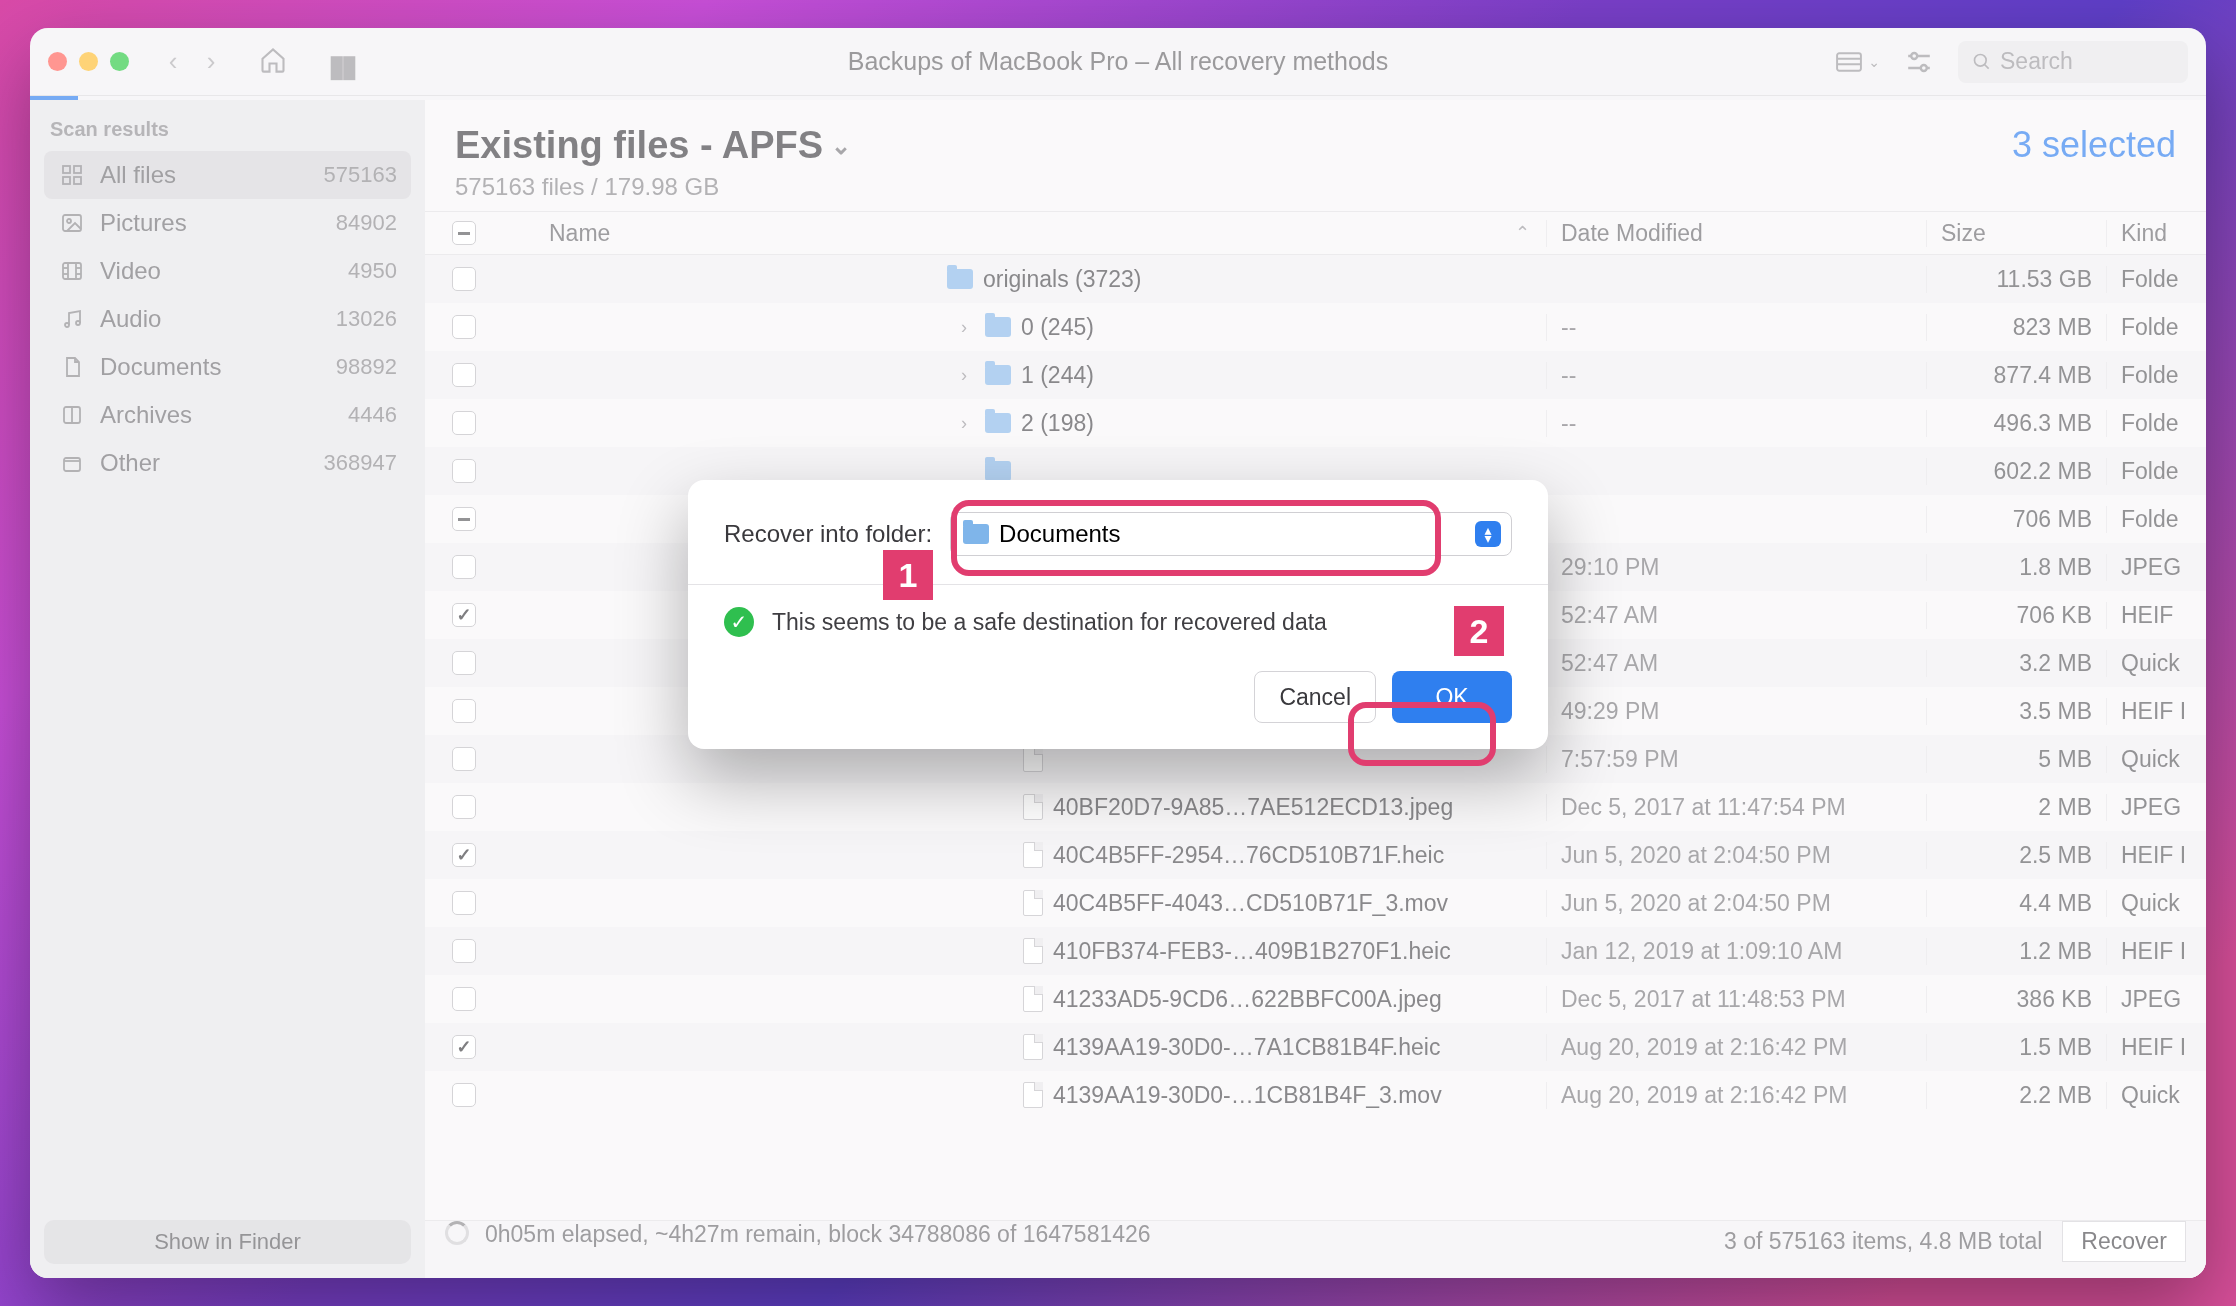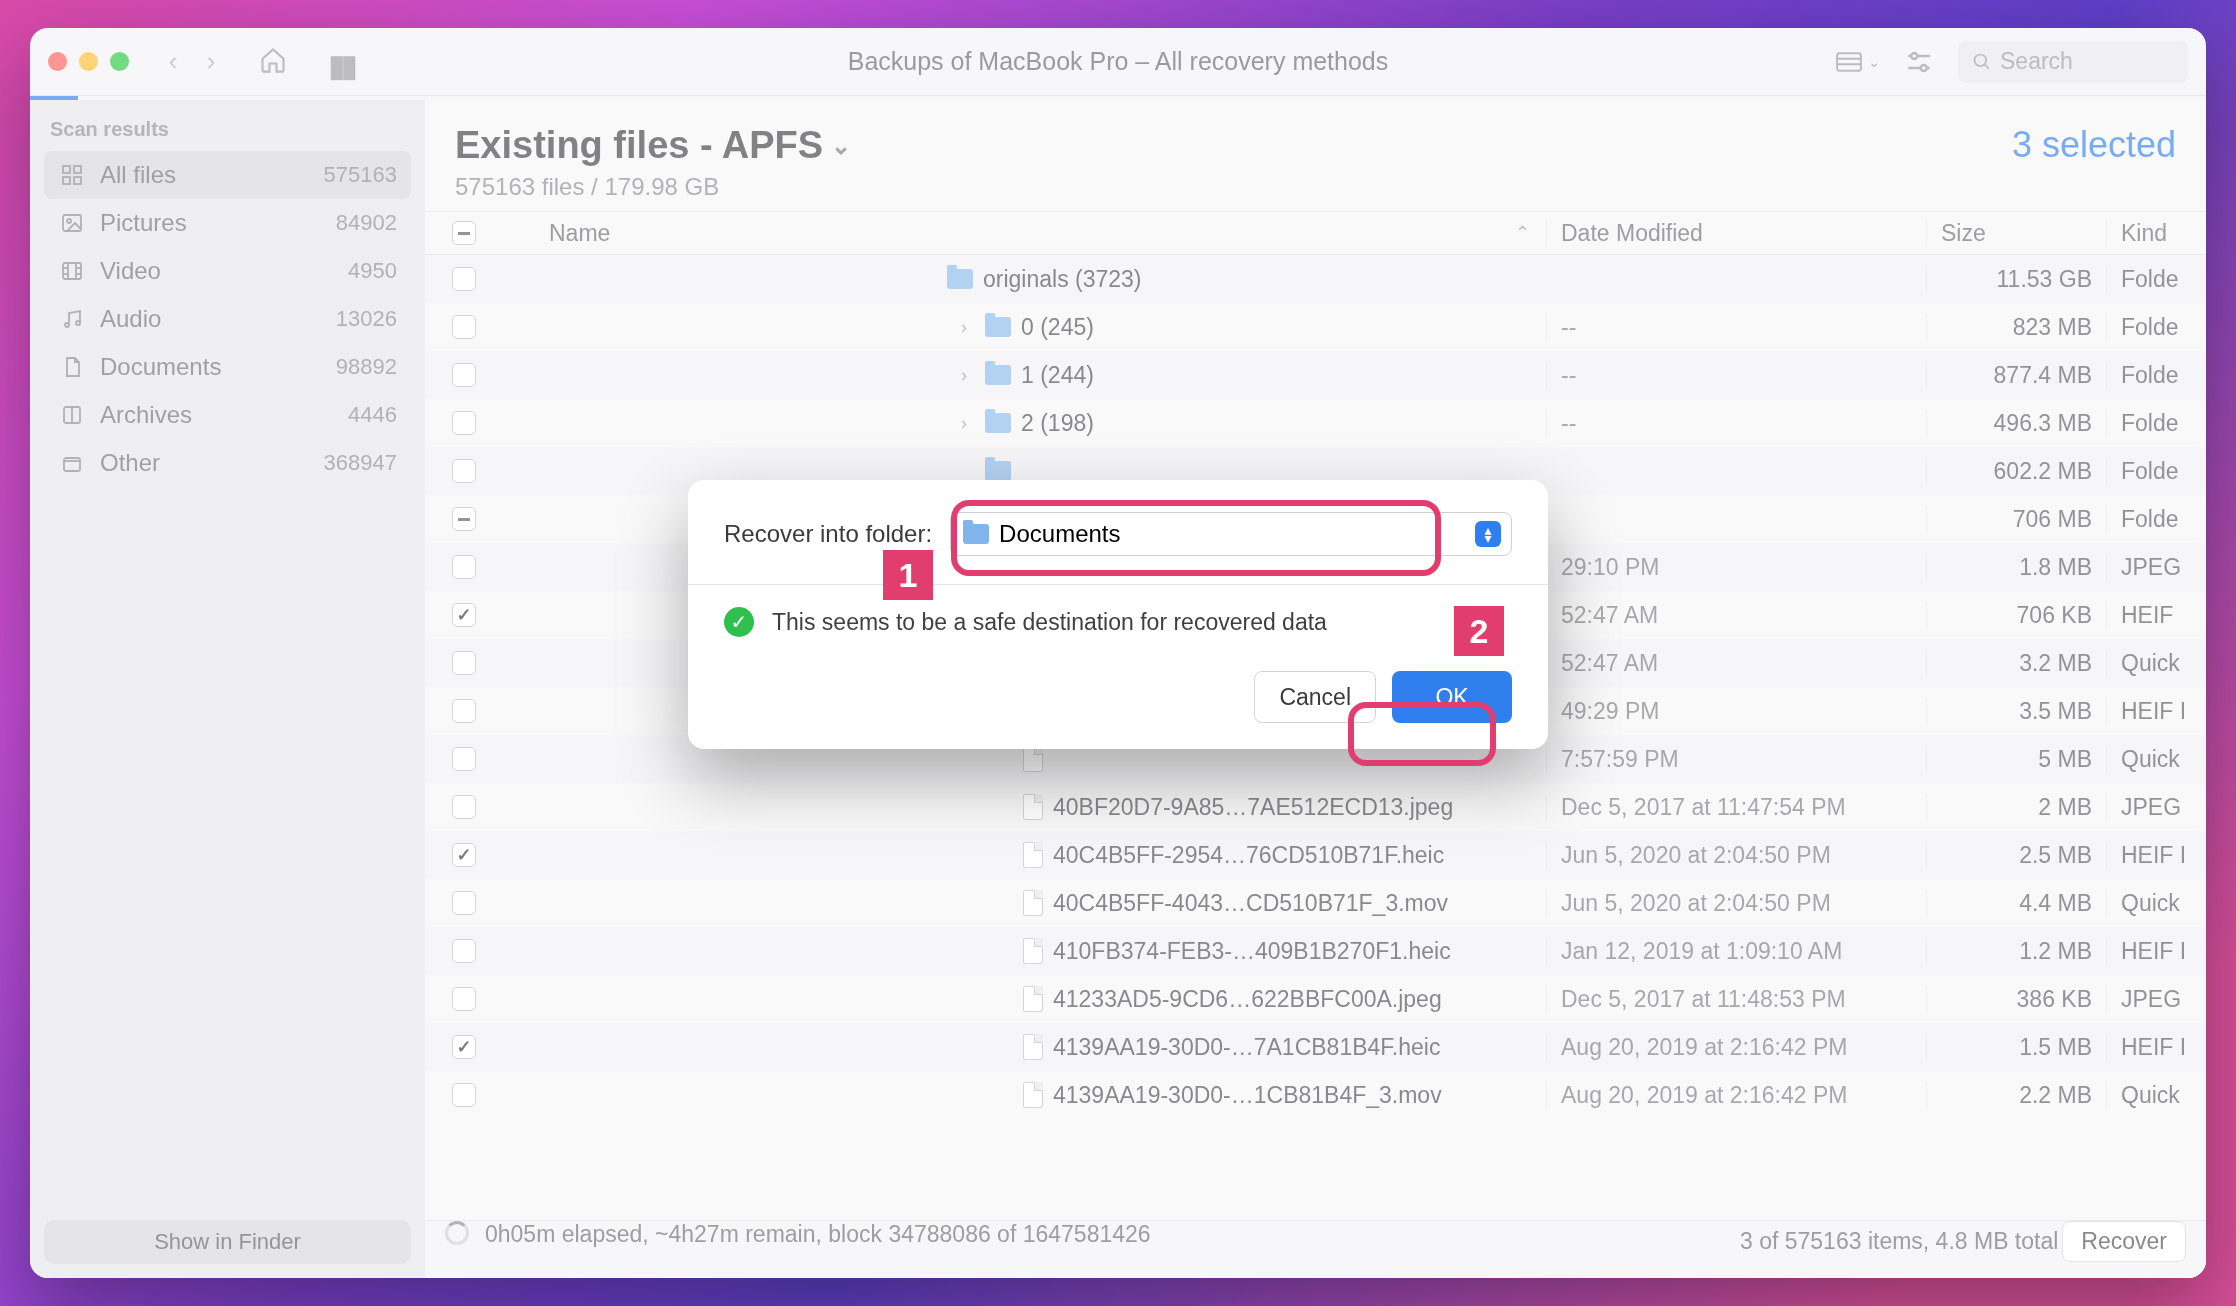--- a/index.html
+++ b/index.html
@@ -102,22 +102,22 @@
 .doc-icn::after { content:""; position:absolute; right:-1px; top:-1px; width:8px; height:8px; background:#e8e7ea; border-left:1px solid #c0bfc3; border-bottom:1px solid #c0bfc3; }
 .row .col-date { color: #7a797d; }
 .row .col-size { text-align: right; padding-right: 14px; color: #5a595d; }
 .row .col-kind { color: #5a595d; white-space: nowrap; overflow: hidden; }
 
 .footer {
   height: 58px; border-top: 1px solid #e2e1e4; display: flex; align-items: flex-start;
   padding: 0 20px; font-size: 23px; color: #6a696d; background: #f3f2f5;
 }
 .spinner { width: 24px; height: 24px; border: 3px solid #cfced2; border-top-color: #8a898d; border-radius: 50%; margin-right: 16px; }
-.footer-right { margin-left: auto; display: flex; align-items: center; gap: 4px; }
-.recover-btn { background: #fff; border: 1px solid #d4d3d7; border-radius: 8px; padding: 6px 18px; color: #4a494d; }
+.footer-right { margin-left: auto; display: flex; align-items: center; gap: 20px; }
+.recover-btn { background: #fff; border: 1px solid #d4d3d7; border-radius: 0; padding: 6px 18px; color: #4a494d; }
 
 .dim {
   position: absolute; inset: 0; background: rgba(255,255,255,0.35);
   pointer-events: none;
 }
 .modal {
   position: absolute; top: 480px; left: 50%; transform: translateX(-50%);
   width: 860px; background: #fff; border-radius: 16px;
   box-shadow: 0 30px 70px rgba(0,0,0,0.3);
   padding: 32px 36px 26px 36px;

